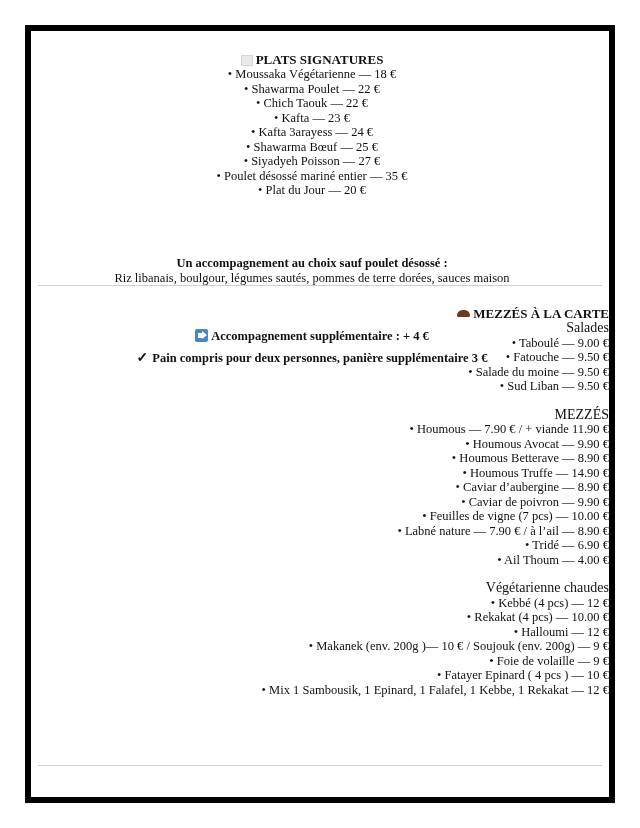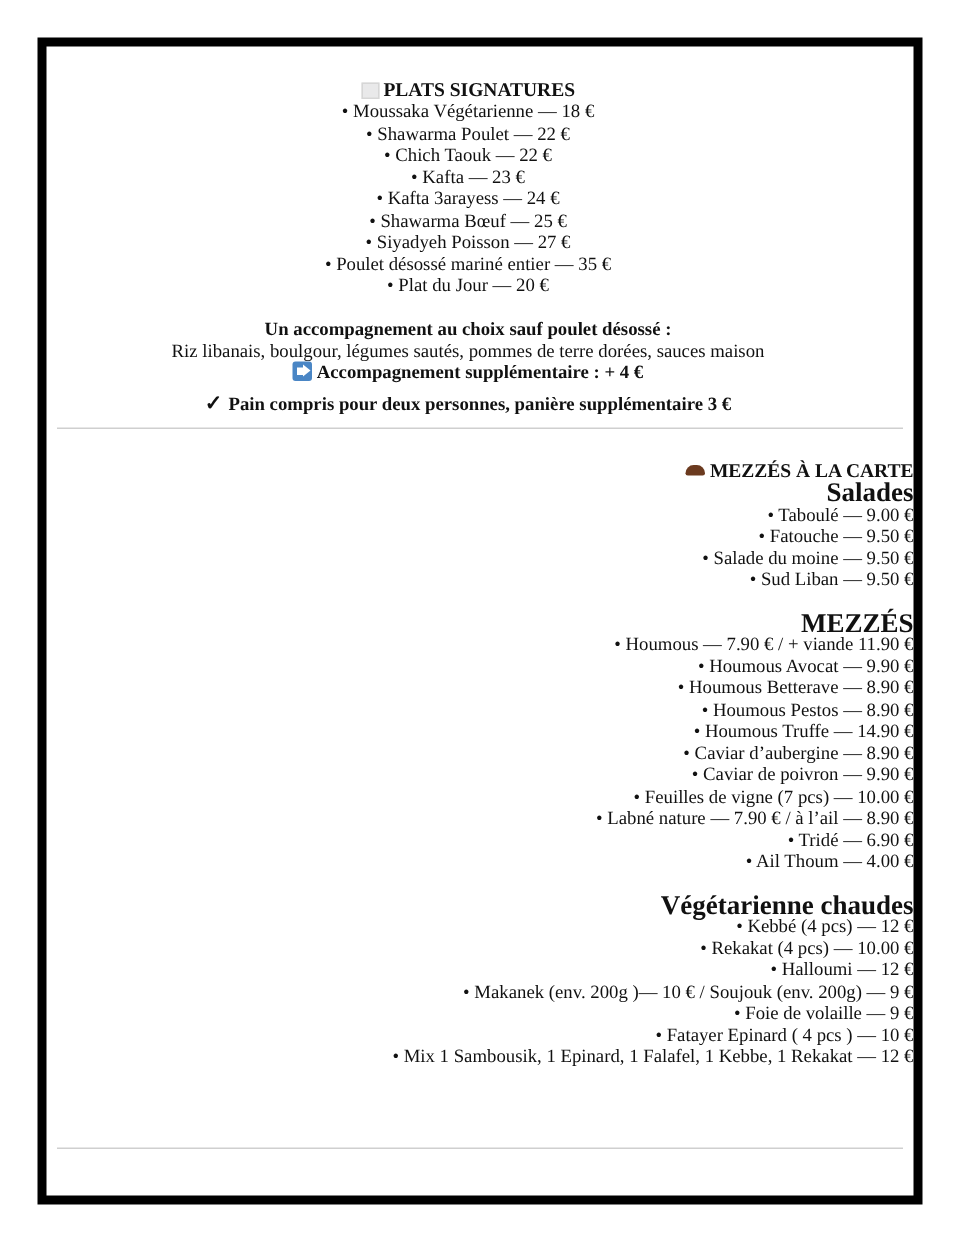--- a/index.html
+++ b/index.html
@@ -2,23 +2,23 @@
 <html><head>
 <meta charset="utf-8">
 <style>
   html, body { margin: 0; padding: 0; background: #ffffff; }
   body { width: 640px; height: 828px; position: relative; overflow: hidden;
          font-family: "Liberation Serif", "DejaVu Serif", serif; color: #111; }
   .frame { position: absolute; left: 25px; top: 25px; width: 578px; height: 766px;
            border: 6px solid #000; background: #fff; }
   .sec { text-align: center; }
   .title { font-weight: bold; font-size: 13px; line-height: 15px; }
-  .subtitle { font-weight: bold; font-size: 18px; line-height: 14.5px; }
+  .subtitle { font-weight: normal; font-size: 14px; line-height: 14.5px; }
   .item { font-size: 12.5px; line-height: 14.5px; white-space: nowrap; }
-  .note-b { font-weight: bold; font-size: 12.5px; line-height: 15px; }
+  .note-b { font-weight: bold; font-size: 12.5px; line-height: 15px; margin-top: 44px; }
   .note { font-size: 12.5px; line-height: 14px; }
   .divider { position: absolute; left: 7px; right: 7px; height: 1px; background: #cfcfcf; }
   .icon { display: inline-block; vertical-align: -2px; margin-right: 3px; }
   .icon-menu { width: 12px; height: 11px; background: #e9e9ea; border: 1px solid #d6d6d6; box-sizing: border-box; }
   .icon-arrow { width: 13px; height: 13px; background: #4a86c5; border-radius: 2px; position: relative; }
   .icon-arrow::after { content: ""; position: absolute; left: 3px; top: 4px; width: 4px; height: 5px; background: #fff; }
   .icon-arrow::before { content: ""; position: absolute; left: 7px; top: 2px; border-left: 5px solid #fff; border-top: 4.5px solid transparent; border-bottom: 4.5px solid transparent; }
   .icon-check { font-size: 14px; font-weight: bold; margin-right: 4px; vertical-align: 0; }
   .icon-bowl { width: 13px; height: 7px; background: #6b3a1f; border-radius: 7px 7px 2px 2px; vertical-align: 1px; }
 </style>
@@ -62,21 +62,20 @@
     <div class="item">• Taboulé — 9.00 €</div>
     <div class="item">• Fatouche — 9.50 €</div>
     <div class="item">• Salade du moine — 9.50 €</div>
     <div class="item">• Sud Liban — 9.50 €</div>
 
     <div style="height:14px"></div>
     <div class="subtitle">MEZZÉS</div>
     <div class="item">• Houmous — 7.90 € / + viande 11.90 €</div>
     <div class="item">• Houmous Avocat — 9.90 €</div>
     <div class="item">• Houmous Betterave — 8.90 €</div>
-    <div class="item">• Houmous Pestos — 8.90 €</div>
     <div class="item">• Houmous Truffe — 14.90 €</div>
     <div class="item">• Caviar d’aubergine — 8.90 €</div>
     <div class="item">• Caviar de poivron — 9.90 €</div>
     <div class="item">• Feuilles de vigne (7 pcs) — 10.00 €</div>
     <div class="item">• Labné nature — 7.90 € / à l’ail — 8.90 €</div>
     <div class="item">• Tridé — 6.90 €</div>
     <div class="item">• Ail Thoum — 4.00 €</div>
 
     <div style="height:14px"></div>
     <div class="subtitle">Végétarienne chaudes</div>

